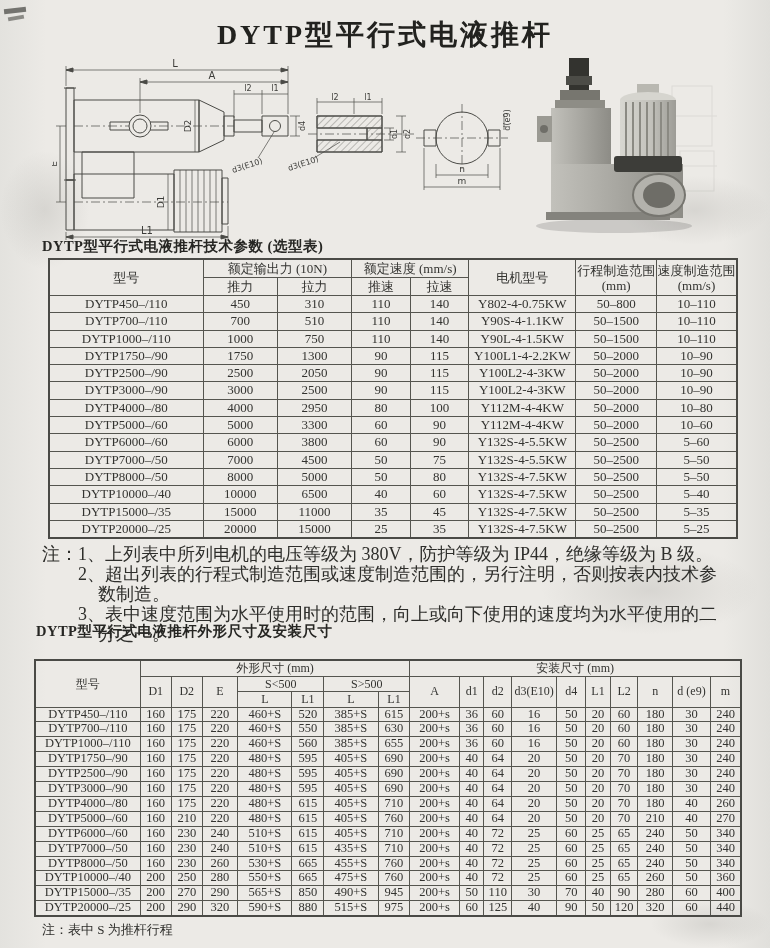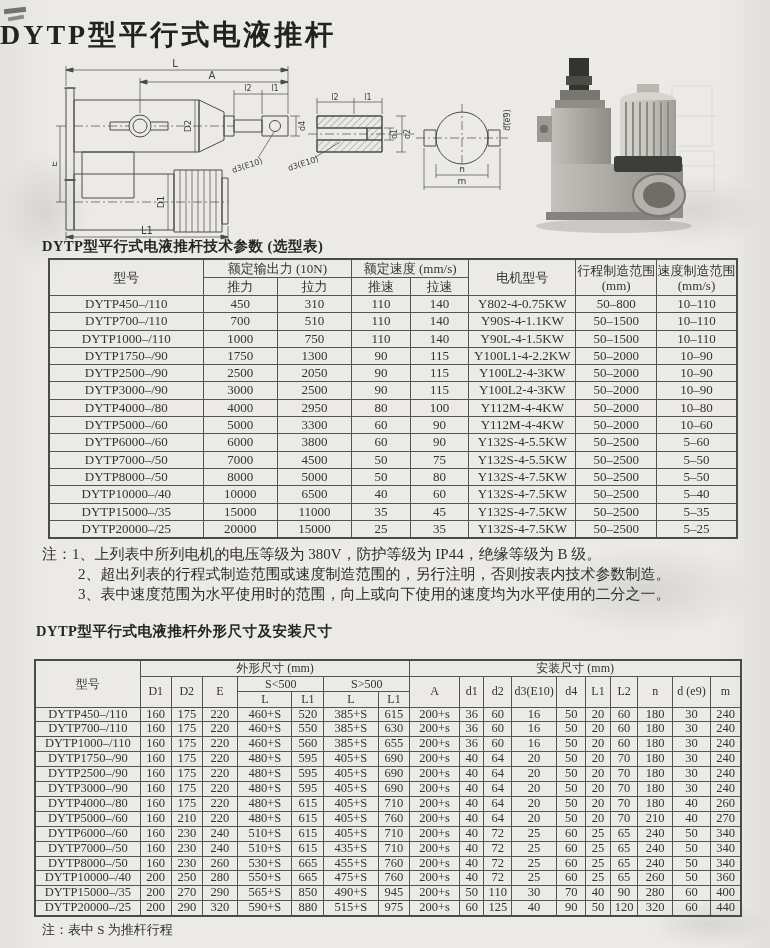--- a/index.html
+++ b/index.html
@@ -8,21 +8,21 @@
     position:relative;width:770px;height:948px;margin:0 auto;
     background:linear-gradient(90deg,#e3e2de 0%,#eceae6 6%,#eceae6 94%,#e0dfdb 100%);
     overflow:hidden;color:#2b2b29;
   }
   
   .artifact{position:absolute;pointer-events:none;}
   .smudge{background:radial-gradient(ellipse at center,rgba(120,120,115,.18),rgba(120,120,115,0) 70%);}
   .mark{background:#4c4c48;}
   
   .page-title{
-    position:absolute;top:16px;left:0;width:100%;text-align:left;
+    position:absolute;top:16px;left:0;width:100%;text-align:center;
     font-size:28px;font-weight:bold;letter-spacing:3px;color:#22221f;
   }
   .section-title{
     position:absolute;font-size:14.5px;font-weight:bold;color:#262623;letter-spacing:.5px;
   }
   
   svg text{font-family:"DejaVu Sans",sans-serif;fill:#3c3c39;}
   .dwg line,.dwg rect,.dwg circle,.dwg polygon,.dwg path,.dwg polyline{vector-effect:non-scaling-stroke;}
   
   table{border-collapse:collapse;table-layout:fixed;width:100%;}
@@ -32,21 +32,21 @@
     border:1px solid #55554f;text-align:center;padding:0;overflow:hidden;
     white-space:nowrap;color:#333330;
   }
   #table1 th{font-weight:normal;font-size:13px;line-height:17px;}
   #table1 td{font-size:13px;line-height:16.3px;}
   #table1 .hdr2{line-height:15px;}
   #table2 th{font-weight:normal;font-size:12px;line-height:14.5px;}
   #table2 td{font-size:12.5px;line-height:13.9px;}
   .hline{display:block;}
   
-  .notes{position:absolute;font-size:15px;line-height:20px;color:#2e2e2b;}
+  .notes{position:absolute;font-size:18px;line-height:20px;color:#2e2e2b;}
   .note-first{margin-left:0;}
   .note-item{margin-left:36px;padding-left:20px;text-indent:-20px;}
   .footnote{position:absolute;font-size:13px;color:#2e2e2b;}
 </style>
 <title>DYTP型平行式电液推杆</title></head>
 <body>
 
 <div id="page">
 
   <div class="artifact mark" style="left:4px;top:8px;width:22px;height:5px;transform:rotate(-6deg);opacity:.75"></div>

